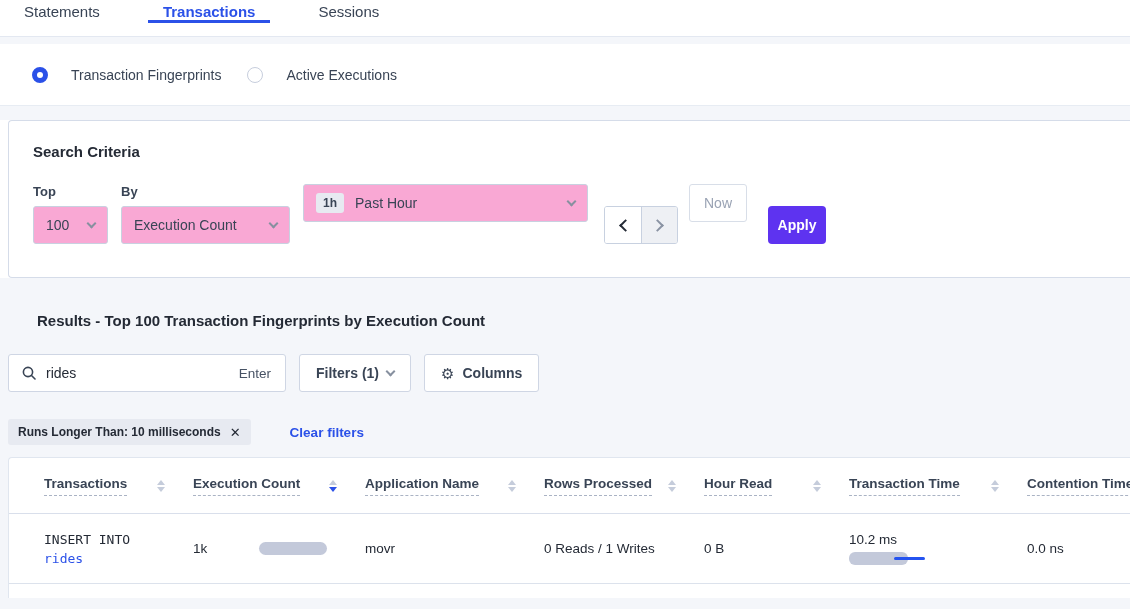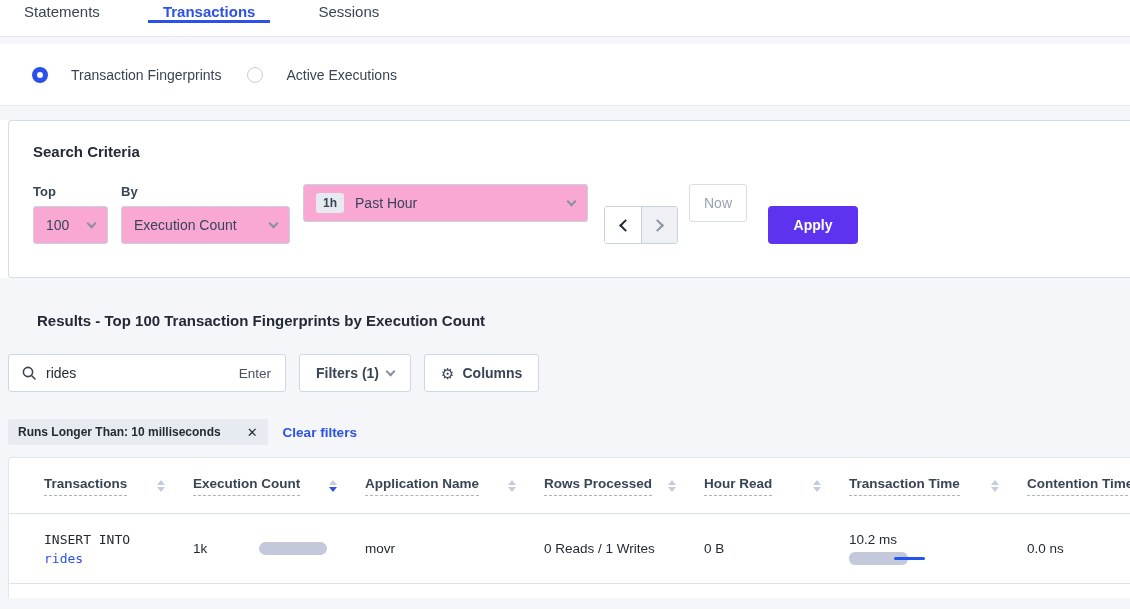--- a/index.html
+++ b/index.html
@@ -47,34 +47,34 @@
   .w-by{width:169px;margin-right:13px;}
   .w-tr{width:285px;margin-right:16px;}
   .badge1h{background:#e7eaf1;border-radius:3px;font-size:12px;font-weight:bold;color:var(--ink2);padding:3px 7px;margin-right:11px;}
   .arrowgroup{display:flex;height:38px;border:1px solid #c8d1e0;border-radius:3px;overflow:hidden;margin-right:11px;}
   .arrowbtn{width:36px;display:flex;align-items:center;justify-content:center;background:#fff;cursor:pointer;border:none;}
   .arrowbtn.next{background:#eef0f4;border-left:1px solid #c8d1e0;cursor:default;}
   .ang{width:9px;height:9px;border-right:2.5px solid var(--ink);border-bottom:2.5px solid var(--ink);}
   .ang.left{transform:rotate(135deg);margin-left:4px;}
   .ang.right{transform:rotate(-45deg);margin-right:4px;border-color:#8a93a3;}
   .nowbtn{height:38px;width:58px;border:1px solid #d8dee8;border-radius:3px;background:#fff;color:var(--muted);font-size:14px;cursor:pointer;margin-right:21px;font-family:inherit;}
-  .applybtn{height:38px;width:90px;border:none;border-radius:4px;background:var(--apply);color:#fff;font-weight:bold;font-size:14px;cursor:pointer;font-family:inherit;}
+  .applybtn{height:38px;width:58px;border:none;border-radius:4px;background:var(--apply);color:#fff;font-weight:bold;font-size:14px;cursor:pointer;font-family:inherit;}
   
   .results{background:var(--pagebg);height:331px;padding:33px 0 0 8px;}
   .res-heading{font-size:15px;font-weight:bold;color:var(--ink);line-height:19px;margin-left:29px;}
   .search-row{display:flex;margin-top:24px;gap:13px;}
   .searchbox{width:278px;height:38px;background:#fff;border:1px solid #cfd6e4;border-radius:3px;display:flex;align-items:center;padding:0 14px 0 13px;gap:10px;}
   .searchbox input{border:none;outline:none;flex:1;font-size:14px;color:var(--ink);font-family:inherit;background:transparent;min-width:0;}
   .enterhint{font-size:13.5px;color:#475264;}
   .btn{height:38px;background:#fff;border:1px solid #cfd6e4;border-radius:3px;display:flex;align-items:center;justify-content:center;gap:8px;padding:0 16px;font-size:14px;font-weight:bold;color:var(--ink2);cursor:pointer;font-family:inherit;}
   .gear{font-size:15px;font-weight:normal;line-height:1;}
   .chip-row{display:flex;align-items:center;margin-top:27px;gap:15px;}
-  .chip{height:26px;background:#e7eaf1;border-radius:3px;display:flex;align-items:center;gap:26px;padding:0 10px;font-size:12px;font-weight:bold;color:var(--ink);}
+  .chip{height:26px;background:#e7eaf1;border-radius:3px;display:flex;align-items:center;gap:9px;padding:0 10px;font-size:12px;font-weight:bold;color:var(--ink);}
   .chip .x{font-size:13px;cursor:pointer;font-weight:bold;}
-  .clearlink{color:var(--accent);font-size:13.5px;font-weight:bold;text-decoration:none;cursor:pointer;}
+  .clearlink{color:var(--accent);font-size:13.5px;font-weight:bold;text-decoration:none;cursor:pointer;margin-left:24px;}
   
   .tablecard{margin-top:12px;background:#fff;border:1px solid #e0e6ef;border-right:none;border-bottom:none;border-radius:4px 0 0 0;width:1122px;height:141px;overflow:hidden;}
   .tgrid{display:grid;grid-template-columns:149px 172px 179px 160px 145px 178px 1fr;padding-left:35px;}
   .thead{height:56px;border-bottom:1px solid #d9dfeb;align-items:center;}
   .th{display:flex;align-items:center;justify-content:space-between;padding-right:28px;min-width:0;}
   .th-label{font-size:13.5px;font-weight:bold;color:var(--ink2);border-bottom:1px dashed #aab3c4;padding-bottom:4px;white-space:nowrap;cursor:pointer;}
   .sorticon{display:flex;flex-direction:column;gap:2px;cursor:pointer;flex:0 0 auto;margin-left:8px;}
   .tri-up{width:0;height:0;border-left:4px solid transparent;border-right:4px solid transparent;border-bottom:5px solid #c5ccdb;}
   .tri-down{width:0;height:0;border-left:4px solid transparent;border-right:4px solid transparent;border-top:5px solid #c5ccdb;}
   .tri-down.active{border-top-color:var(--accent);}

